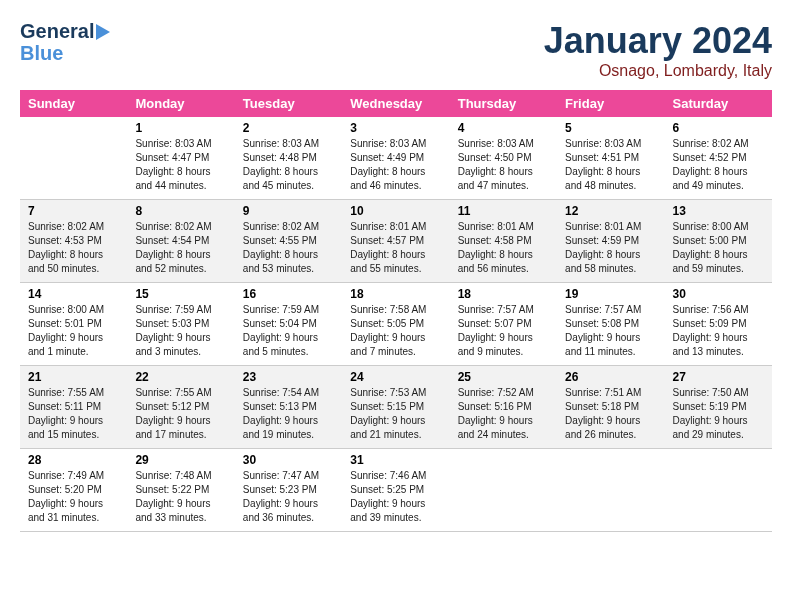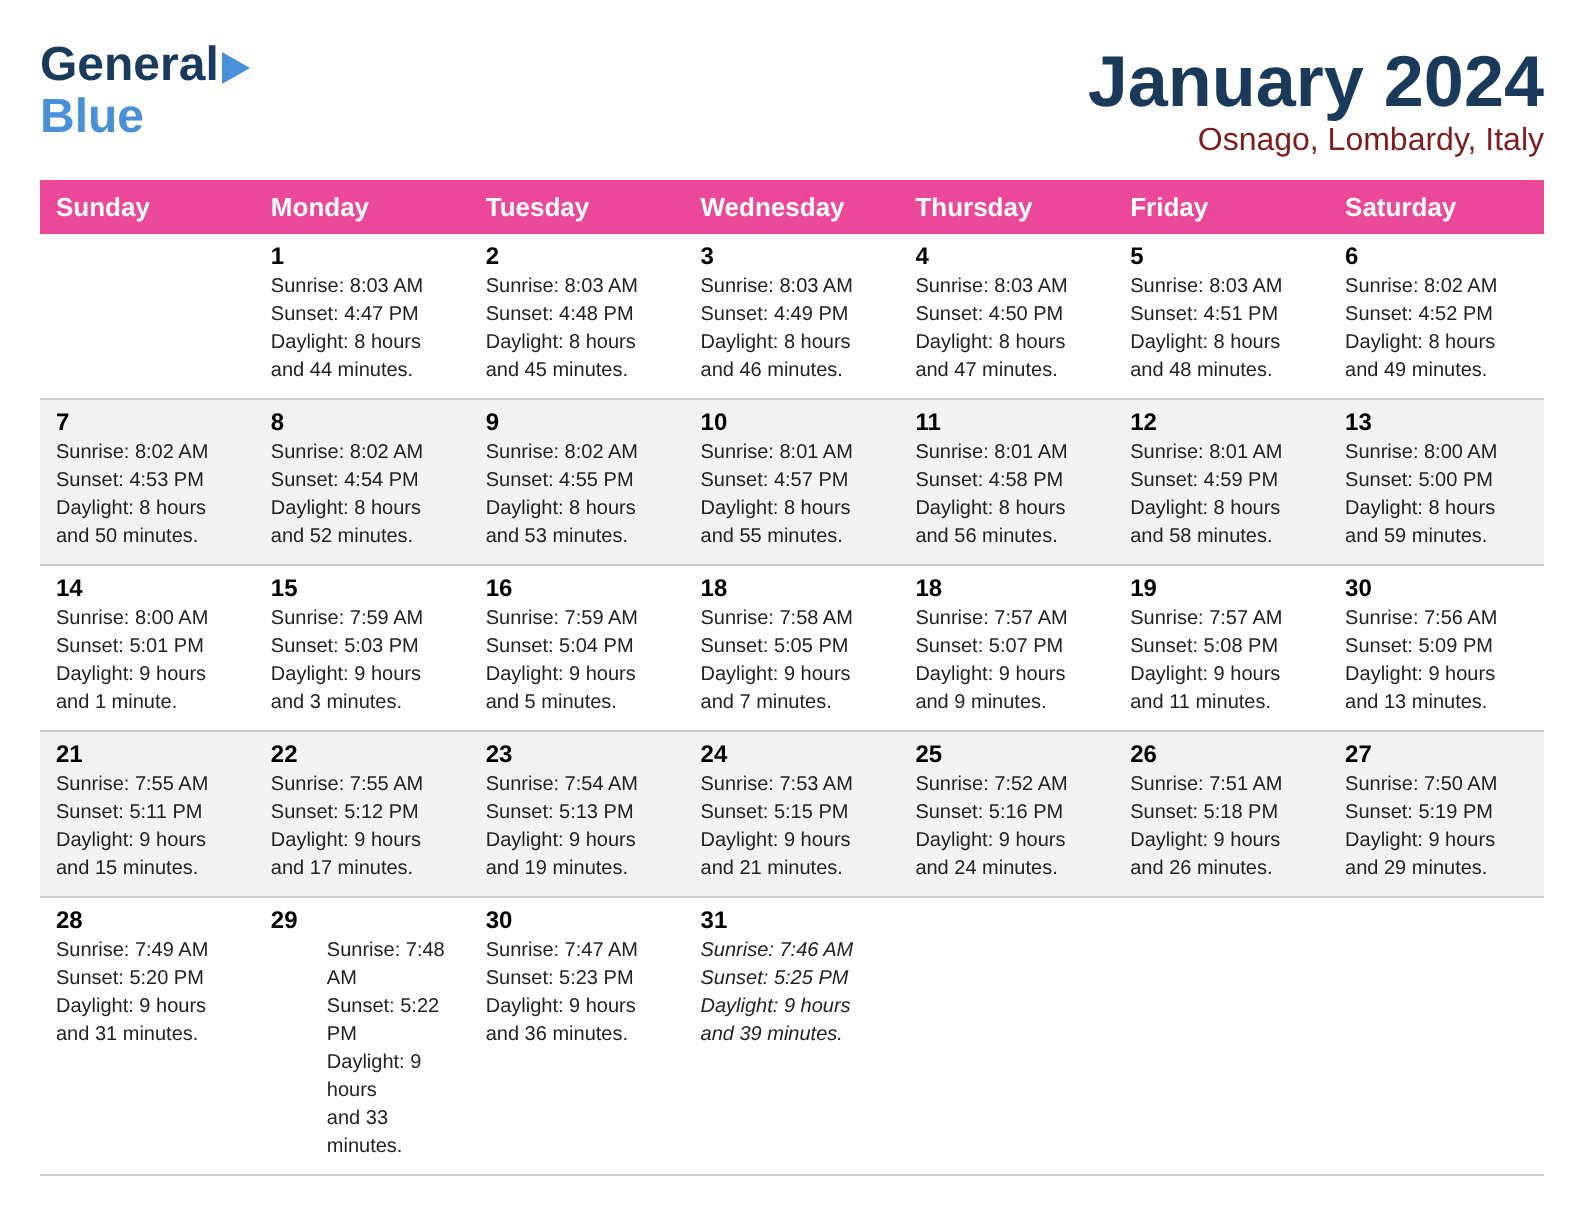--- a/index.html
+++ b/index.html
@@ -14,21 +14,21 @@
       display: flex;
       justify-content: space-between;
       align-items: flex-start;
       margin-bottom: 10px;
     }
     .logo {
       display: flex;
       align-items: center;
     }
     .logo-text {
-      font-size: 24px;
+      font-size: 20px;
       font-weight: bold;
       color: #1a3a5c;
       line-height: 1.1;
     }
     .logo-text span {
       color: #4a90d9;
     }
     .logo-arrow {
       width: 0;
       height: 0;
@@ -324,35 +324,35 @@
       <tr>
         <td>
           <div class="day-num">28</div>
           <div class="day-info" style="white-space: pre-line;">Sunrise: 7:49 AM
 Sunset: 5:20 PM
 Daylight: 9 hours
 and 31 minutes.</div>
         </td>
         <td>
           <div class="day-num">29</div>
-          <div class="day-info" style="white-space: pre-line; margin-left: 28px;">Sunrise: 7:48 AM
+          <div class="day-info" style="white-space: pre-line;">Sunrise: 7:48 AM
 Sunset: 5:22 PM
 Daylight: 9 hours
 and 33 minutes.</div>
         </td>
         <td>
           <div class="day-num">30</div>
           <div class="day-info" style="white-space: pre-line;">Sunrise: 7:47 AM
 Sunset: 5:23 PM
 Daylight: 9 hours
 and 36 minutes.</div>
         </td>
         <td>
           <div class="day-num">31</div>
-          <div class="day-info" style="white-space: pre-line; font-style: italic;">Sunrise: 7:46 AM
+          <div class="day-info" style="white-space: pre-line;">Sunrise: 7:46 AM
 Sunset: 5:25 PM
 Daylight: 9 hours
 and 39 minutes.</div>
         </td>
         <td></td>
         <td></td>
         <td></td>
       </tr>
     </tbody>
 </table>

